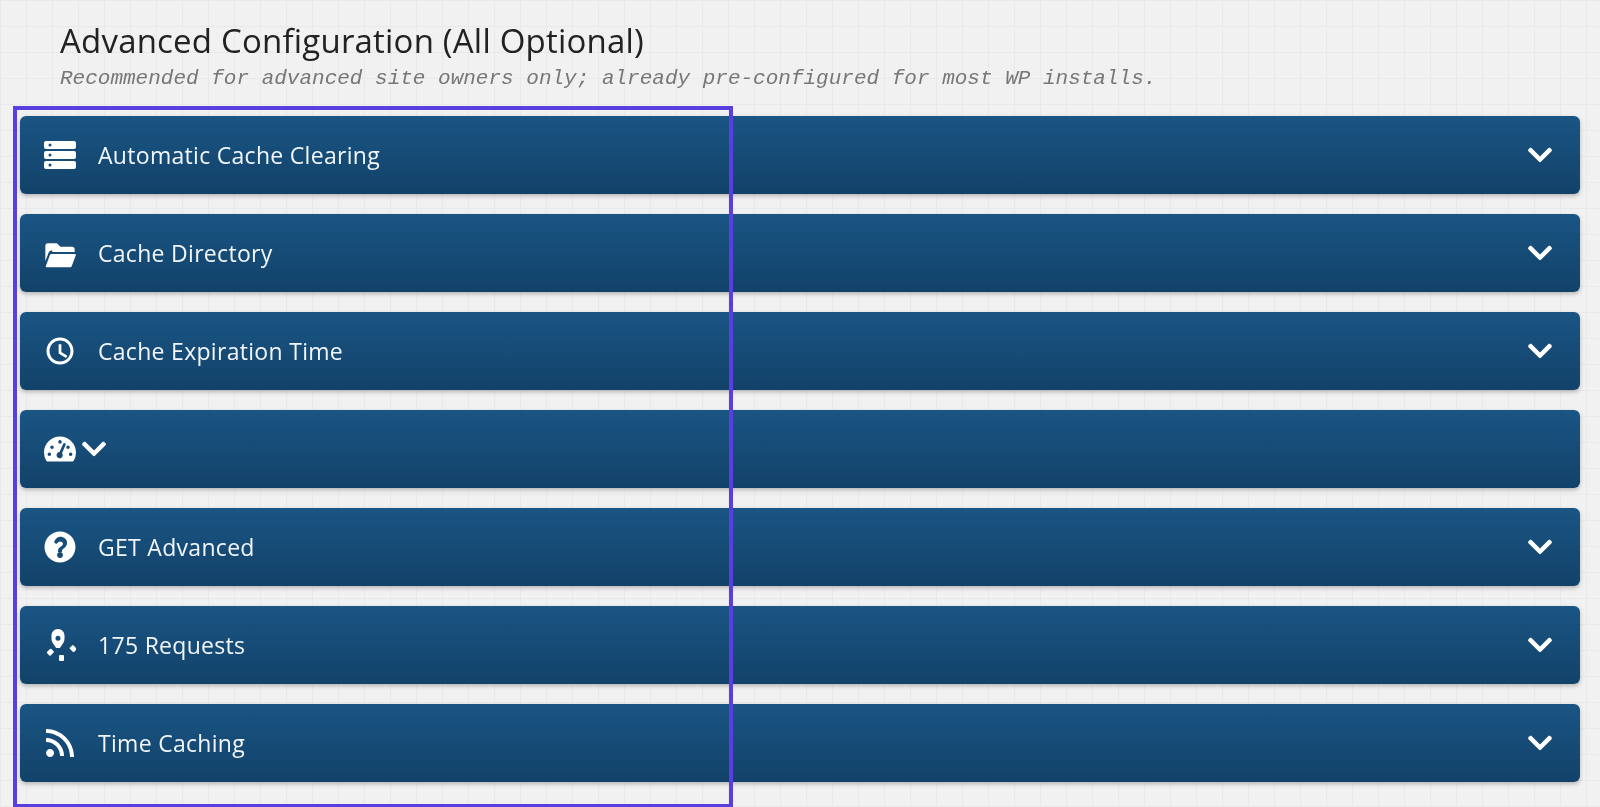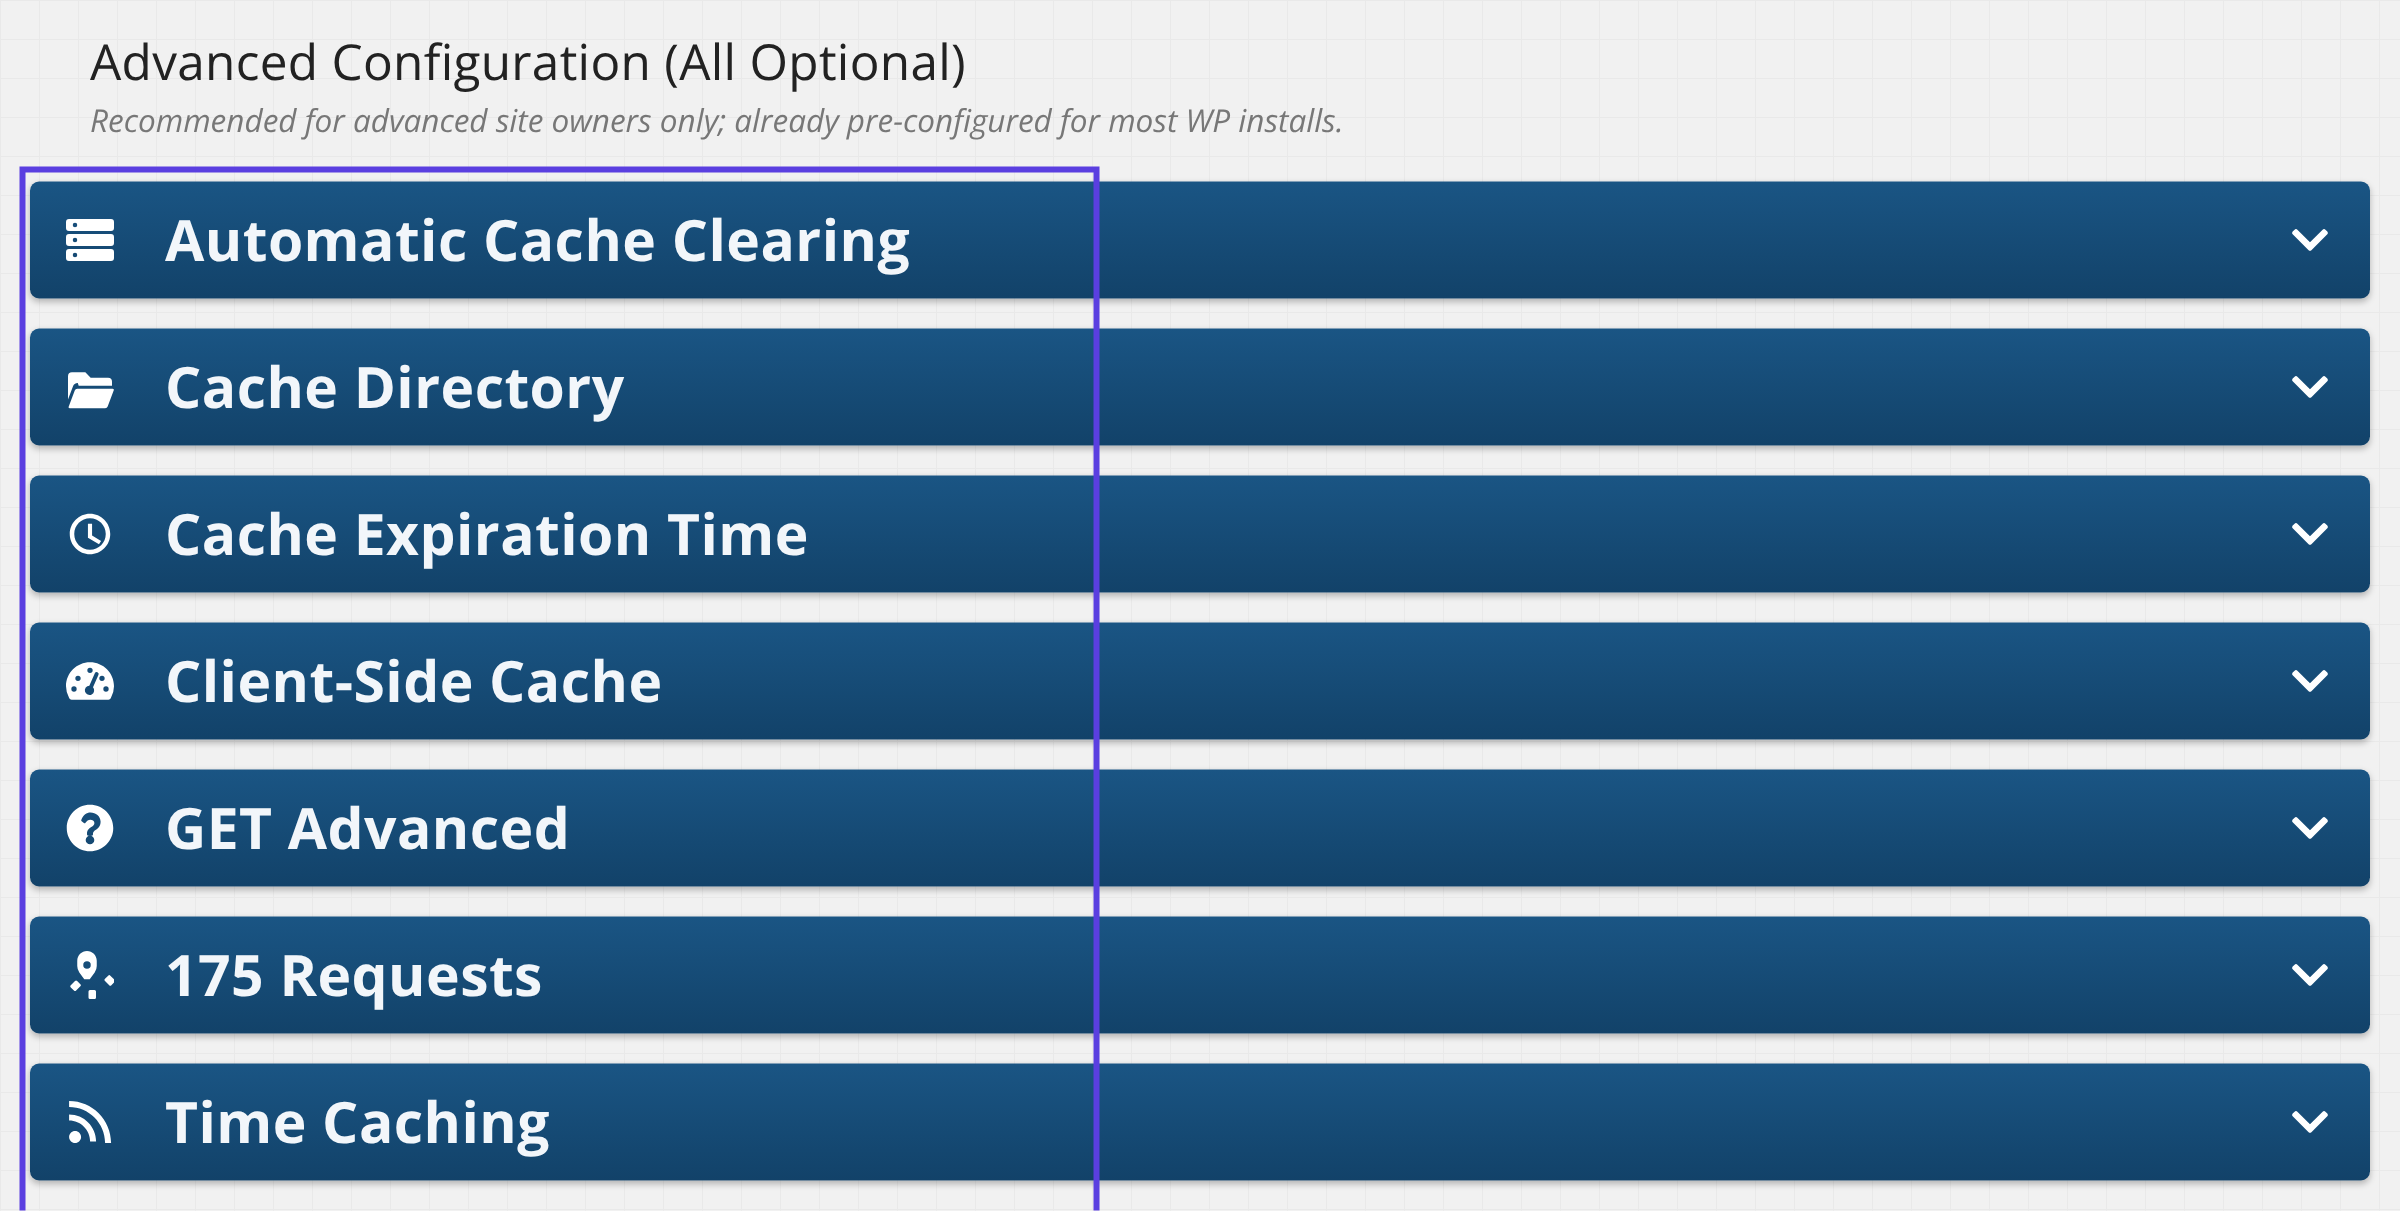--- a/index.html
+++ b/index.html
@@ -24,20 +24,21 @@
     font-size: 33px;
     font-weight: 400;
     color: #222;
     letter-spacing: 0.2px;
   }
   .subtitle {
     font-size: 21px;
     font-style: italic;
     color: #777;
     margin-top: 4px;
+    font-family: Liberation Mono, monospace;
   }
 
   .panels {
     margin-top: 22px;
     position: relative;
   }
 
   .highlight-box {
     position: absolute;
     left: -7px;
@@ -67,23 +68,23 @@
     width: 40px;
     height: 40px;
     flex: 0 0 40px;
     display: flex;
     align-items: center;
     justify-content: center;
     color: #fff;
   }
   .panel .icon svg { width: 32px; height: 32px; fill: currentColor; }
   .panel .label {
-    font-size: 38px;
-    font-weight: 700;
-    margin-left: 30px;
+    font-size: 23px;
+    font-weight: 400;
+    margin-left: 18px;
     flex: 1 1 auto;
     letter-spacing: 0.3px;
     color: #f2f6fa;
   }
   .panel .chev {
     flex: 0 0 auto;
     width: 28px;
     height: 28px;
     color: #fff;
   }
@@ -144,21 +145,20 @@
           </svg>
       </span>
     </div>
 
     <div class="panel">
       <span class="icon">
         <svg viewBox="0 0 576 512">
             <path d="M288 32C129 32 0 161 0 320a286 286 0 0 0 39 144 31 31 0 0 0 27 16h444a31 31 0 0 0 27-16 286 286 0 0 0 39-144C576 161 447 32 288 32zm0 64a32 32 0 1 1-32 32 32 32 0 0 1 32-32zM96 384a32 32 0 1 1 32-32 32 32 0 0 1-32 32zm48-128a32 32 0 1 1 32-32 32 32 0 0 1-32 32zm246-75l-66 150a56 56 0 1 1-44-19l66-150a24 24 0 0 1 44 19zm42 75a32 32 0 1 1 32-32 32 32 0 0 1-32 32zm48 128a32 32 0 1 1 32-32 32 32 0 0 1-32 32z"></path>
           </svg>
       </span>
-      <span class="label">Client-Side Cache</span>
       <span class="chev">
         <svg viewBox="0 0 448 512">
             <path d="M207 381L13 187c-9-9-9-25 0-34l23-23c9-9 25-9 34 0l154 154 154-154c9-9 25-9 34 0l23 23c9 9 9 25 0 34L241 381c-9 10-25 10-34 0z"></path>
           </svg>
       </span>
     </div>
 
     <div class="panel">
       <span class="icon">
         <svg viewBox="0 0 512 512">

